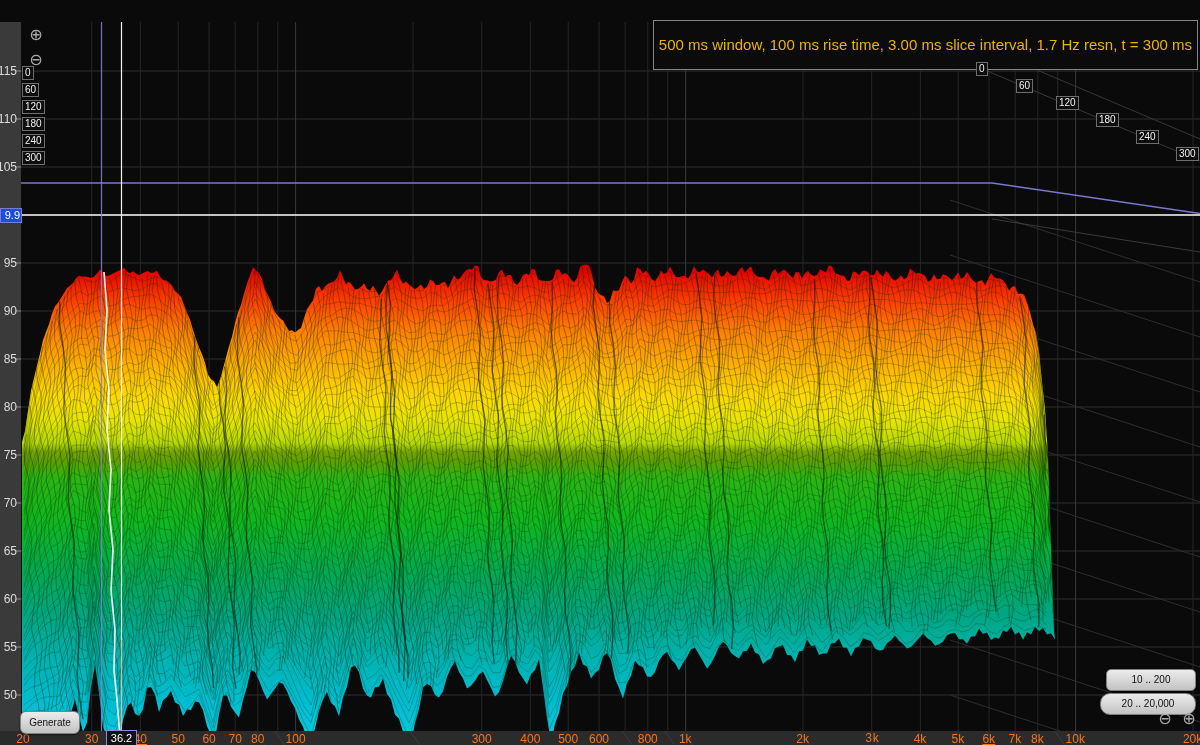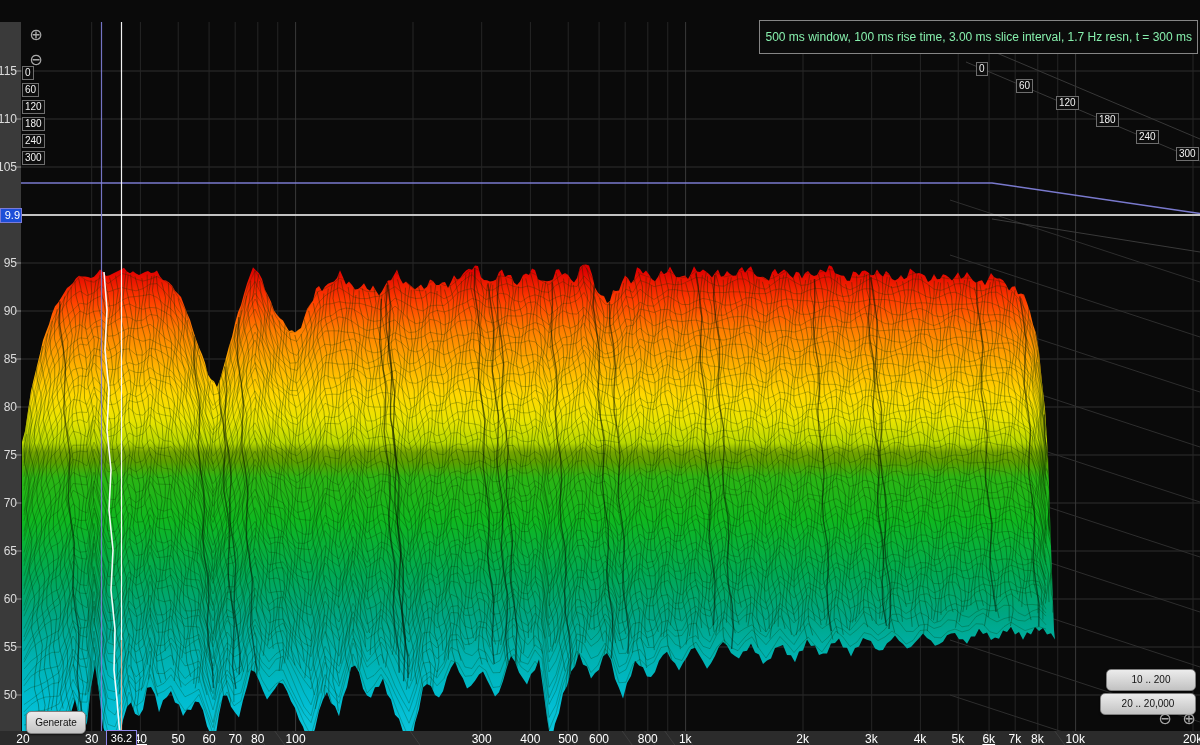--- a/index.html
+++ b/index.html
@@ -3,31 +3,31 @@
 <meta charset="utf-8">
 <style>
   html,body{margin:0;padding:0;width:1200px;height:745px;overflow:hidden;background:#0a0a0a;
     font-family:"Liberation Sans","DejaVu Sans",sans-serif;}
   #stage{position:relative;width:1200px;height:745px;}
   #plot-svg{position:absolute;left:0;top:0;z-index:1;}
   .ov{position:absolute;z-index:5;}
   #topbar{left:0;top:0;width:1200px;height:22px;background:#3a3a3a;color:#d6d6d6;font-size:12px;}
   #spl-label{position:absolute;left:2px;top:4px;letter-spacing:.5px;}
   #infobox{top:20px;right:2px;height:16px;line-height:16px;border:1px solid #858585;background:#0b0b0b;
-    color:#86efac;font-size:12px;padding:8px 5px;white-space:nowrap;}
+    color:#eab308;font-size:15px;padding:16px 5px;white-space:nowrap;}
   .zicon{width:18px;height:18px;color:#a8a8a8;font-size:16px;line-height:18px;text-align:center;cursor:pointer;}
   #zoom-in{left:27px;top:26px;} #zoom-out{left:27px;top:51px;}
   #br-minus{right:26px;top:710px;} #br-plus{right:2px;top:710px;}
   .btn{background:linear-gradient(#ececec,#c2c2c2);border:1px solid #7f7f7f;border-radius:5px;
     color:#111;font-size:10px;text-align:center;cursor:pointer;box-shadow:0 1px 2px rgba(0,0,0,.6);}
-  #generate-btn{left:26px;top:711px;width:58px;height:21px;line-height:21px;}
+  #generate-btn{left:20px;top:711px;width:58px;height:21px;line-height:21px;border-radius:6px;}
   #range-bass-btn{right:4px;top:669px;width:88px;height:20px;line-height:20px;}
-  #range-full-btn{right:4px;top:693px;width:94px;height:20px;line-height:20px;}
+  #range-full-btn{right:4px;top:693px;width:94px;height:20px;line-height:20px;border-radius:10px;}
   .spl-tick{position:absolute;color:#dcdcdc;font-size:12px;white-space:nowrap;}
-  .freq-tick{position:absolute;color:#ffffff;font-size:12px;white-space:nowrap;}
+  .freq-tick{position:absolute;color:#f97316;font-size:12px;white-space:nowrap;}
   .tlabel{position:absolute;border:1px solid #6e6e6e;background:#0d0d0d;color:#f2f2f2;
     font-size:10px;line-height:12px;padding:0 2px;white-space:nowrap;}
   #cursor-spl{left:0;top:208px;width:19px;height:13px;border:1px solid #7b7bd8;background:#1d4ed8;
     color:#fff;font-size:11px;line-height:13px;text-align:right;padding-right:1px;}
   #cursor-freq{left:106px;top:730px;width:29px;height:15px;border:1px solid #8f86e8;background:#121212;
     color:#fff;font-size:11px;line-height:15px;text-align:center;}
 </style>
 </head>
 <body>
 
@@ -495,21 +495,21 @@
       <div class="freq-tick" style="left: 251.103px; top: 732px;">80</div>
       <div class="freq-tick" style="left: 285.548px; top: 732px;">100</div>
       <div class="freq-tick" style="left: 402.95px; top: 768px;">200</div>
       <div class="freq-tick" style="left: 471.626px; top: 732px;">300</div>
       <div class="freq-tick" style="left: 520.352px; top: 732px;">400</div>
       <div class="freq-tick" style="left: 558.147px; top: 732px;">500</div>
       <div class="freq-tick" style="left: 589.027px; top: 732px;">600</div>
       <div class="freq-tick" style="left: 637.753px; top: 732px;">800</div>
       <div class="freq-tick" style="left: 678.898px; top: 732px;">1k</div>
       <div class="freq-tick" style="left: 796.3px; top: 732px;">2k</div>
-      <div class="freq-tick" style="left: 864.976px; top: 732px;">3k</div>
+      <div class="freq-tick" style="left: 864.976px; top: 732px; font-family: Liberation Mono, monospace;">3k</div>
       <div class="freq-tick" style="left: 913.702px; top: 732px;">4k</div>
       <div class="freq-tick" style="left: 951.497px; top: 732px;">5k</div>
       <div class="freq-tick" style="left: 982.377px; top: 732px; text-decoration: underline;">6k</div>
       <div class="freq-tick" style="left: 1008.49px; top: 732px;">7k</div>
       <div class="freq-tick" style="left: 1031.1px; top: 732px;">8k</div>
       <div class="freq-tick" style="left: 1065.55px; top: 732px;">10k</div>
       <div class="freq-tick" style="left: 1182.95px; top: 732px;">20k</div>
       <div class="tlabel" style="left: 22px; top: 66px;">0</div>
       <div class="tlabel" style="left: 976px; top: 62px;">0</div>
       <div class="tlabel" style="left: 22px; top: 83px;">60</div>

